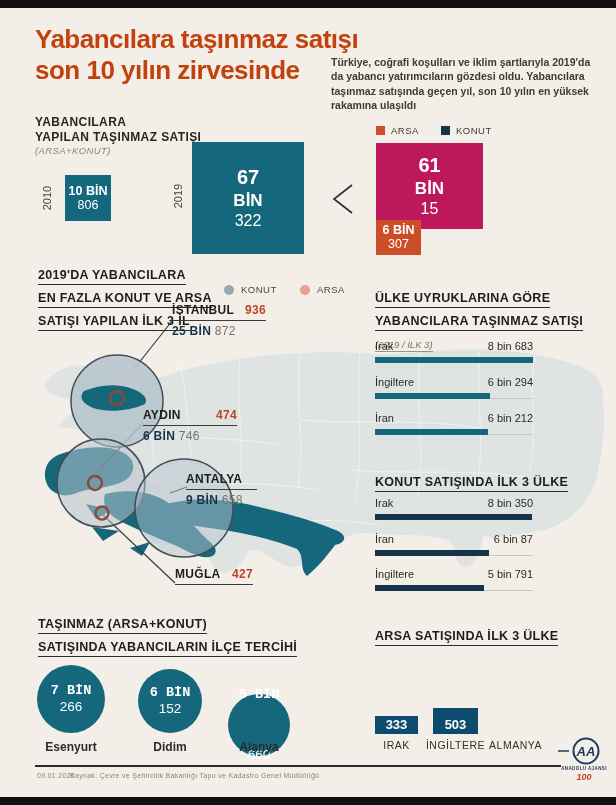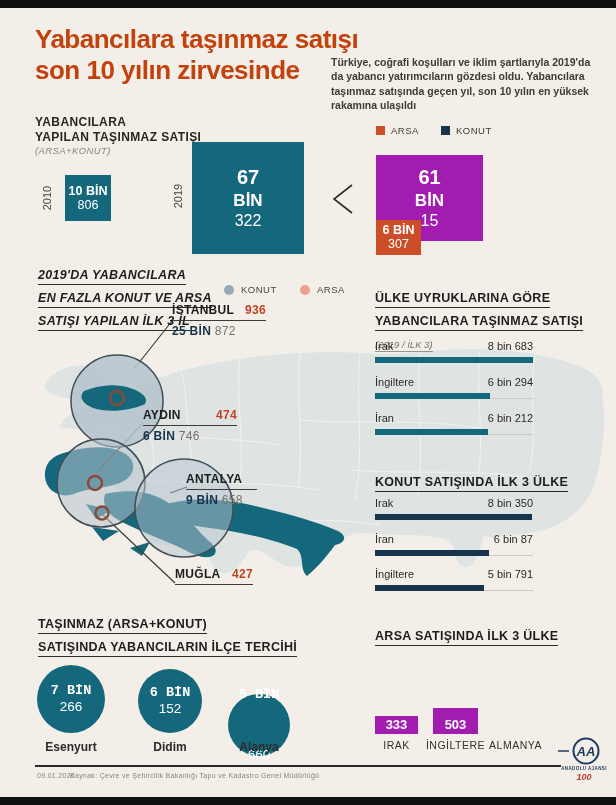--- a/index.html
+++ b/index.html
@@ -46,21 +46,21 @@
 
   
   .city{position:absolute;font-size:12px;letter-spacing:.3px;}
   .city .r1{display:flex;justify-content:space-between;align-items:flex-end;font-weight:700;
             padding-bottom:3px;border-bottom:1.3px solid #3b3b3b;color:#1d1d1d;}
   .city .red{color:#bf4226;font-weight:700;}
   .city .r2{padding-top:3px;font-weight:700;color:#16354d;}
   .city .r2 .rest{font-weight:400;color:#77716a;}
 
   
-  .vbar{position:absolute;background:#a21caf;display:flex;align-items:flex-end;justify-content:center;}
+  .vbar{position:absolute;background:#0c4a6e;display:flex;align-items:flex-end;justify-content:center;}
   .vbar .vv{color:#fff;font-weight:700;font-size:13px;padding-bottom:2px;}
   .vlabel{position:absolute;font-size:10.5px;letter-spacing:.5px;color:#332f29;text-align:center;font-weight:500;}
 
   
   .circle{position:absolute;border-radius:50%;background:#15687c;color:#fff;display:flex;
           flex-direction:column;align-items:center;justify-content:center;text-align:center;line-height:1.15;}
   .circle .b{font-weight:700;font-size:13.5px;font-family:Liberation Mono, monospace;}
   .circle .r{font-size:13.5px;}
   .clabel{position:absolute;font-size:12px;font-weight:600;color:#2b2b2b;text-align:center;}
 
@@ -167,31 +167,31 @@
 
   <div class="leg" style="left:376px;top:125px;">
     <span class="swatch" style="background:#cc4e28;"></span>
     <span>ARSA</span>
   </div>
   <div class="leg" style="left:441px;top:125px;">
     <span class="swatch" style="background:#16354d;"></span>
     <span>KONUT</span>
   </div>
 
-  <div class="sq" style="left:376px;top:143px;width:107px;height:86px;background:#a21caf;line-height:1.25;margin-top:12px;">
+  <div class="sq" style="left:376px;top:143px;width:107px;height:86px;background:#be185d;line-height:1.25;">
     <div class="b" style="font-size:20px;">61</div>
     <div class="b" style="font-size:17px;">BİN</div>
     <div style="font-size:16px;">15</div>
   </div>
   <div class="sq" style="left:376px;top:220px;width:45px;height:35px;background:#cc4e28;font-size:12.5px;line-height:1.1;">
     <div class="b">6 BİN</div>
     <div>307</div>
   </div>
 
-  <div class="abs" style="left:38px;top:265px;font-style:italic;">
+  <div class="abs" style="left:38px;top:265px;">
     <div class="hline"><span>2019'DA YABANCILARA</span></div>
     <div class="hline"><span>EN FAZLA KONUT VE ARSA</span></div>
     <div class="hline"><span>SATIŞI YAPILAN İLK 3 İL</span></div>
   </div>
 
   <div class="leg" style="left:224px;top:284px;color:#4a453e;">
     <span class="dot" style="background:#97a9b3;"></span>
     <span>KONUT</span>
   </div>
   <div class="leg" style="left:300px;top:284px;color:#4a453e;">

